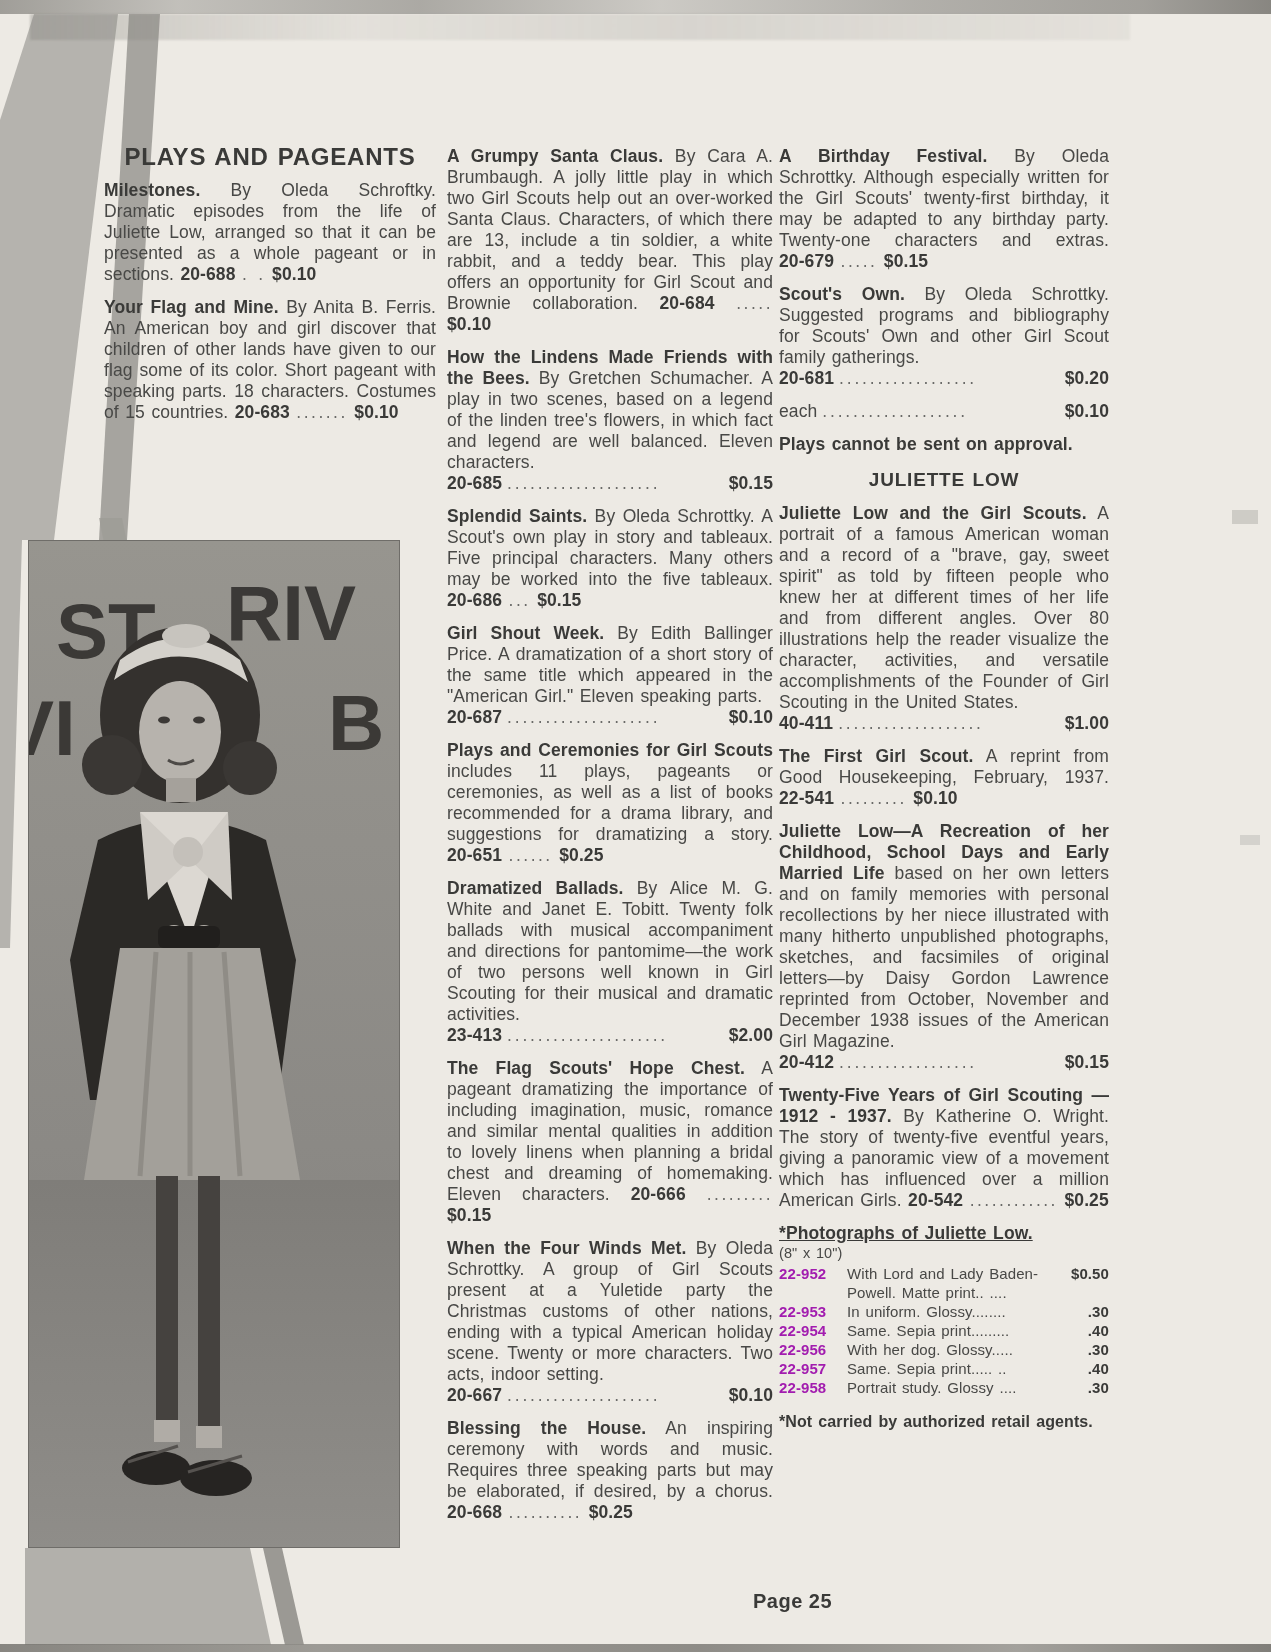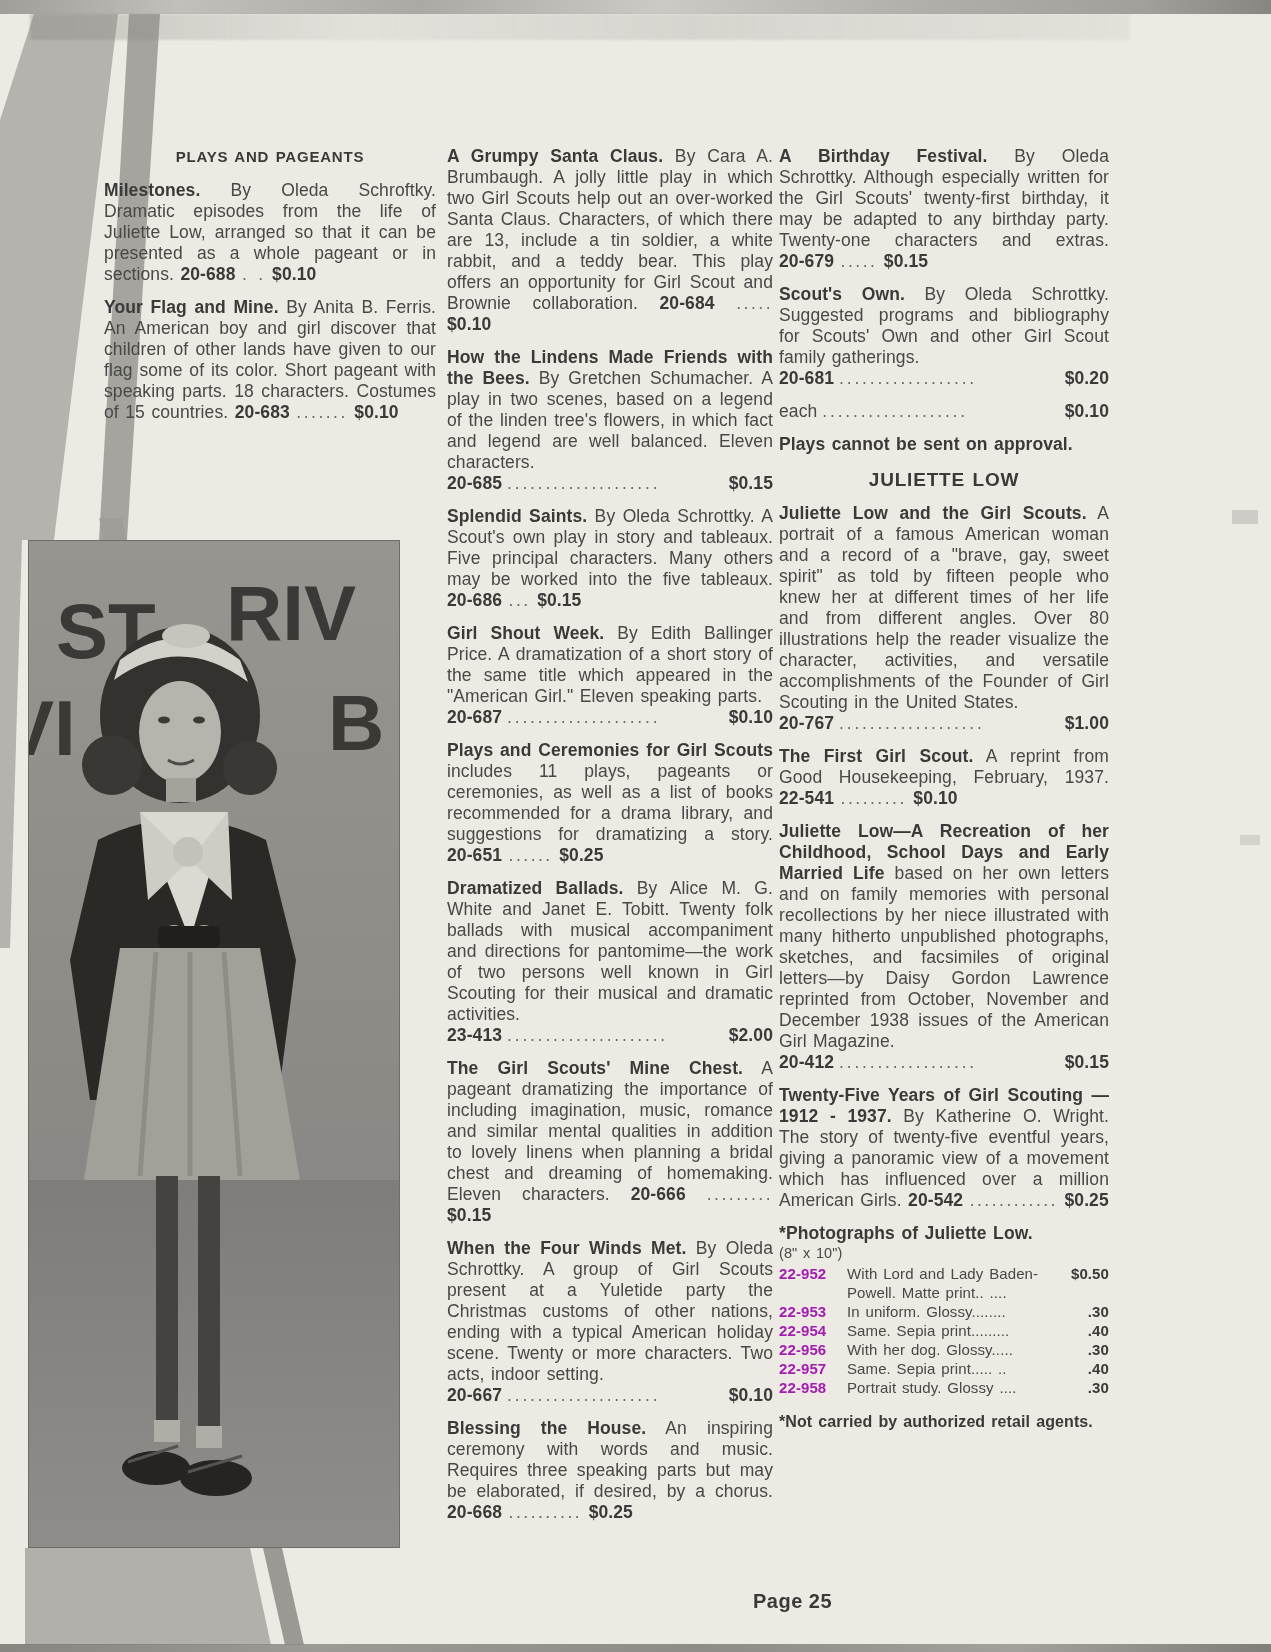--- a/index.html
+++ b/index.html
@@ -37,40 +37,40 @@
   
   .col {
     position:absolute; z-index:2; text-align:justify;
     font-size:17.5px; line-height:21px; letter-spacing:.1px; word-spacing:1.5px;
   }
   #col-left   { left:104px; top:146px; width:332px; }
   #col-middle { left:447px; top:146px; width:326px; }
   #col-right  { left:779px; top:146px; width:330px; }
 
   .col-header {
-    font-weight:bold; text-align:center; font-size:15px; letter-spacing:.8px;
+    font-weight:bold; text-align:center; font-size:24px; letter-spacing:.8px;
     color:#3a3a38; margin:0 0 13px 0;
   }
   .sec-header {
     font-weight:bold; text-align:center; font-size:19px; letter-spacing:.8px;
     color:#3a3a38; margin:14px 0 13px 0;
   }
   .entry { margin:0 0 12px 0; }
   .t { font-weight:bold; color:#3a3a38; }
   .c { font-weight:bold; color:#3a3a38; white-space:nowrap; }
   .p { font-weight:bold; color:#3a3a38; white-space:nowrap; }
   .d { letter-spacing:2.5px; color:#6a6a68; }
   .pl { display:flex; align-items:baseline; }
   .d2 { flex:1; overflow:hidden; white-space:nowrap; letter-spacing:2.8px;
         color:#6a6a68; margin:0 5px; }
   .w { white-space:nowrap; }
   .note-bold { font-weight:bold; color:#3a3a38; margin:6px 0 12px 0; }
 
   
-  .ph-title { font-weight:bold; color:#3a3a38; margin-top:4px; }
+  .ph-title { font-weight:bold; color:#3a3a38; margin-top:4px;text-decoration:underline; }
   .ph-size { font-size:14.5px; line-height:18px; }
   .ph-list { font-size:15px; line-height:19px; margin-top:2px; text-align:left; }
   .ph-row { display:grid; grid-template-columns:62px 1fr 52px; column-gap:6px; }
   .ph-code { font-weight:bold; color:#a21caf; }
   .ph-price { text-align:right; font-weight:bold; color:#3a3a38; }
   .ph-foot { margin-top:14px; font-size:16px; }
   .ph-foot b { color:#3a3a38; }
 
   .page-label {
     position:absolute; left:753px; top:1590px; z-index:2;
@@ -219,21 +219,21 @@
     <span class="t">Dramatized Ballads.</span>
     <span>By Alice M. G. White and Janet E. Tobitt. Twenty folk ballads with musical accompaniment and directions for pantomime—the work of two persons well known in Girl Scouting for their musical and dramatic activities.</span>
     <div class="pl">
       <span class="c">23-413</span>
       <span class="d2">.....................</span>
       <span class="p">$2.00</span>
     </div>
   </div>
 
   <div class="entry">
-    <span class="t">The Girl Scouts' Mine Chest.</span>
+    <span class="t">The Flag Scouts' Hope Chest.</span>
     <span>A pageant dramatizing the importance of including imagination, music, romance and similar mental qualities in addition to lovely linens when planning a bridal chest and dreaming of homemaking. Eleven characters.</span>
     <span class="c">20-666</span>
     <span class="d">.........</span>
     <span class="p">$0.15</span>
   </div>
 
   <div class="entry">
     <span class="t">When the Four Winds Met.</span>
     <span>By Oleda Schrottky. A group of Girl Scouts present at a Yuletide party the Christmas customs of other nations, ending with a typical American holiday scene. Twenty or more characters. Two acts, indoor setting.</span>
     <div class="pl">
@@ -281,21 +281,21 @@
   </div>
 
   <div class="note-bold">Plays cannot be sent on approval.</div>
 
   <div class="sec-header">JULIETTE LOW</div>
 
   <div class="entry">
     <span class="t">Juliette Low and the Girl Scouts.</span>
     <span>A portrait of a famous American woman and a record of a "brave, gay, sweet spirit" as told by fifteen people who knew her at different times of her life and from different angles. Over 80 illustrations help the reader visualize the character, activities, and versatile accomplishments of the Founder of Girl Scouting in the United States.</span>
     <div class="pl">
-      <span class="c">20-767</span>
+      <span class="c">40-411</span>
       <span class="d2">...................</span>
       <span class="p">$1.00</span>
     </div>
   </div>
 
   <div class="entry">
     <span class="t">The First Girl Scout.</span>
     <span>A reprint from Good Housekeeping, February, 1937.</span>
     <span class="c">22-541</span>
     <span class="d">.........</span>

